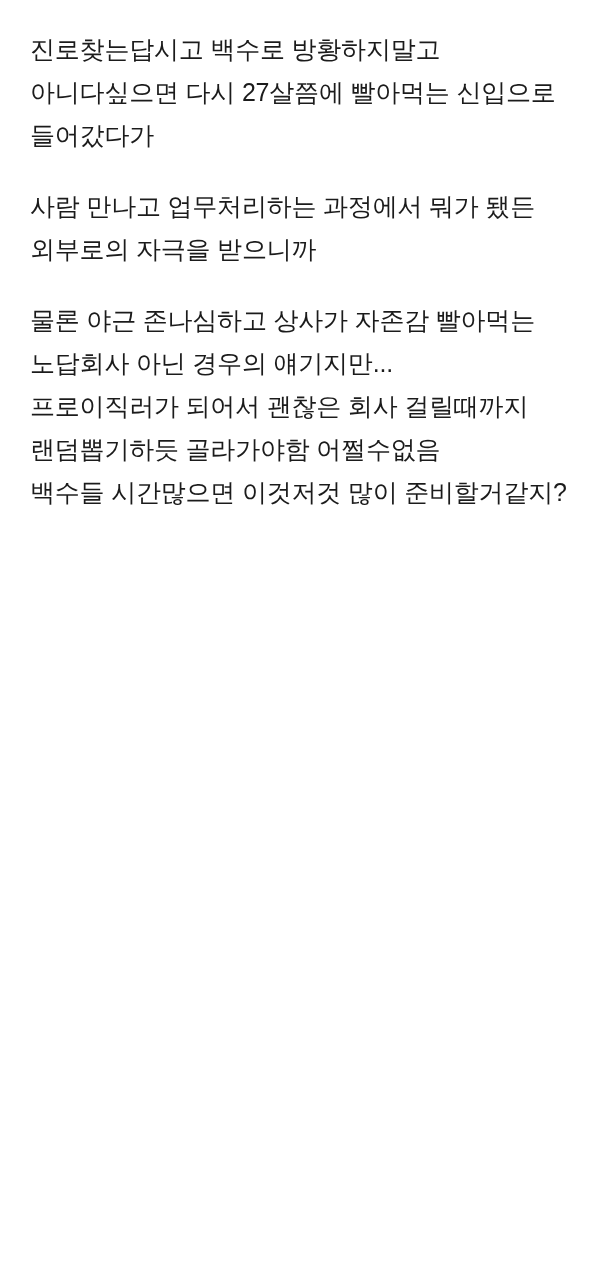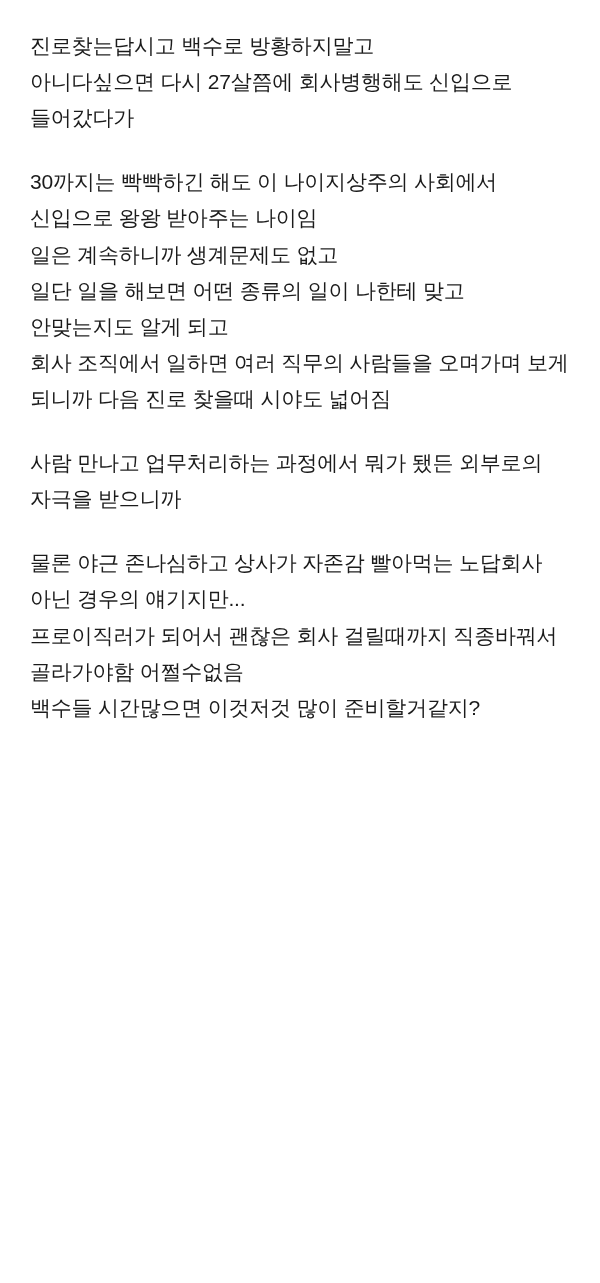--- a/index.html
+++ b/index.html
@@ -19,48 +19,42 @@
     background: #ffffff;
     padding: 28px 30px 24px 30px;
   }
   .para {
     margin: 0 0 28px 0;
   }
   .para:last-child {
     margin-bottom: 12px;
   }
   .line {
-    font-size: 21px;
+    font-size: 25px;
     line-height: 1.72;
     color: #1b1b1b;
     letter-spacing: -0.2px;
     word-break: keep-all;
     white-space: normal;
   }
 </style>
 </head>
 <body>
 
 <div class="page">
 
   <div class="para">
     <div class="line">진로찾는답시고 백수로 방황하지말고</div>
-    <div class="line">아니다싶으면 다시 27살쯤에 회사병행해도 신입으로 들어갔다가</div>
+    <div class="line">아니다싶으면 다시 27살쯤에 빨아먹는 신입으로 들어갔다가</div>
   </div>
 
-  <div class="para">
-    <div class="line">30까지는 빡빡하긴 해도 이 나이지상주의 사회에서 신입으로 왕왕 받아주는 나이임</div>
-    <div class="line">일은 계속하니까 생계문제도 없고</div>
-    <div class="line">일단 일을 해보면 어떤 종류의 일이 나한테 맞고 안맞는지도 알게 되고</div>
-    <div class="line">회사 조직에서 일하면 여러 직무의 사람들을 오며가며 보게 되니까 다음 진로 찾을때 시야도 넓어짐</div>
-  </div>
 
   <div class="para">
     <div class="line">사람 만나고 업무처리하는 과정에서 뭐가 됐든 외부로의 자극을 받으니까</div>
   </div>
 
   <div class="para">
     <div class="line">물론 야근 존나심하고 상사가 자존감 빨아먹는 노답회사 아닌 경우의 얘기지만...</div>
-    <div class="line">프로이직러가 되어서 괜찮은 회사 걸릴때까지 직종바꿔서 골라가야함 어쩔수없음</div>
+    <div class="line">프로이직러가 되어서 괜찮은 회사 걸릴때까지 랜덤뽑기하듯 골라가야함 어쩔수없음</div>
     <div class="line">백수들 시간많으면 이것저것 많이 준비할거같지?</div>
   </div>
 
 </div>
 
 </body></html>

